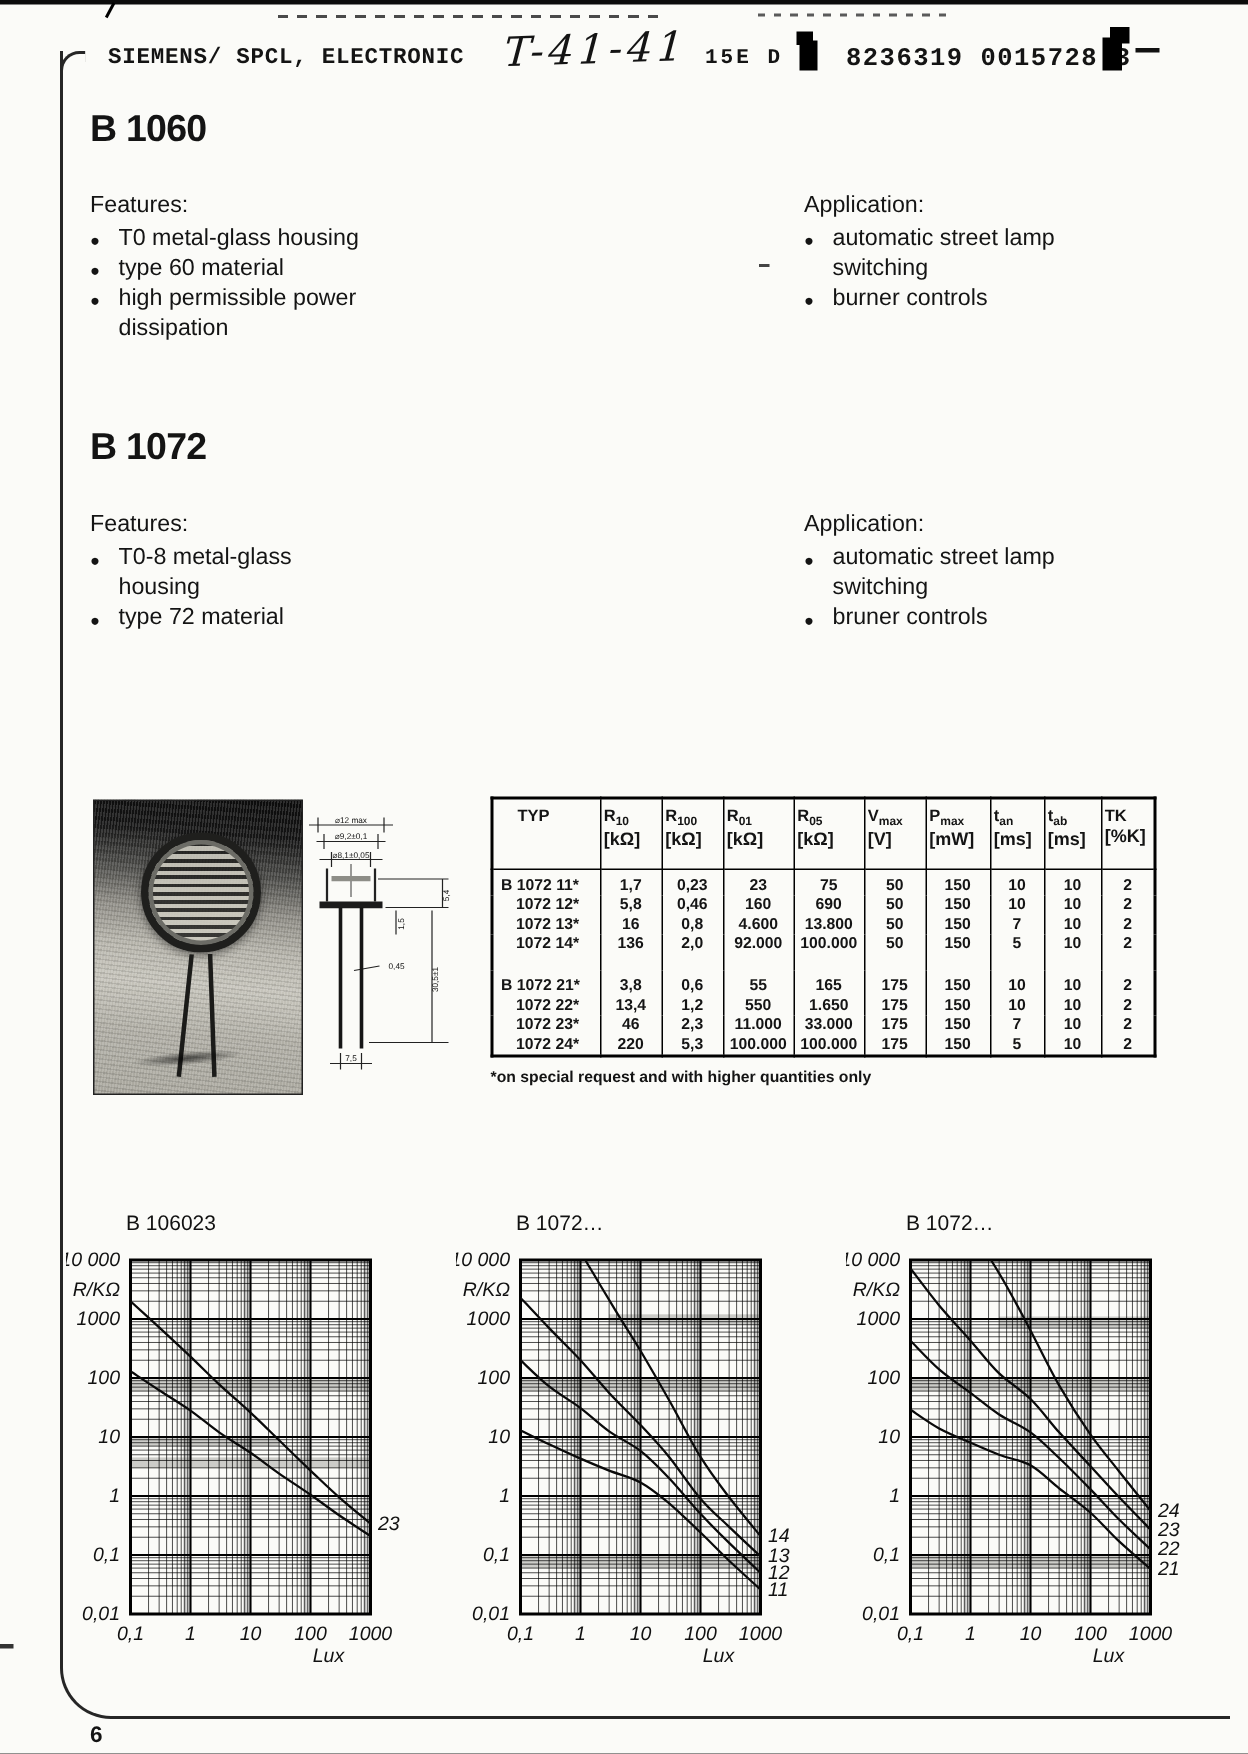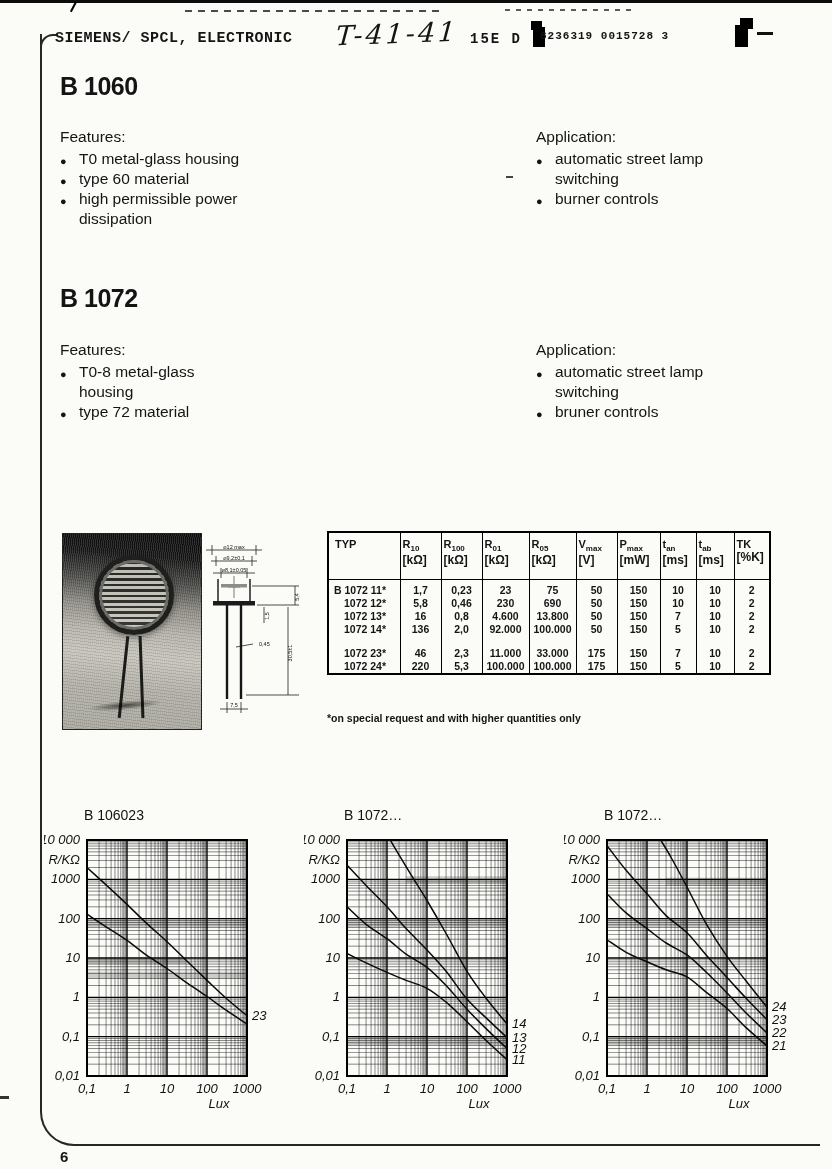--- a/index.html
+++ b/index.html
@@ -12,25 +12,25 @@
   .top-squiggle{left:72px;top:3px;width:7px;height:11px;border-left:2.5px solid #000;transform:rotate(28deg);}
   .blot1{left:531px;top:21px;width:11px;height:9px;background:#000;}
   .blot2{left:740px;top:18px;width:13px;height:11px;background:#000;}
   .dash-serial{left:757px;top:32px;width:16px;height:2.5px;background:#111;}
   .dash-left{left:0px;top:1096px;width:9px;height:3px;background:#333;}
   .dash-mid{left:506px;top:176px;width:7px;height:2px;background:#444;}
   
   .page-border{left:40px;top:34px;width:778px;height:1110px;border-left:2.5px solid #262626;border-bottom:2.5px solid #262626;border-bottom-left-radius:34px;}
   .page-border-hook{left:40px;top:34px;width:15px;height:16px;border-left:2.5px solid #262626;border-top:2.5px solid #262626;border-top-left-radius:13px;}
   
-  .vendor{left:55px;top:30px;font-family:"Liberation Mono",monospace;font-weight:700;font-size:15px;letter-spacing:.5px;}
+  .vendor{left:72px;top:30px;font-family:"Liberation Mono",monospace;font-weight:700;font-size:15px;letter-spacing:.5px;}
   .handwritten{left:336px;top:18px;font-family:"DejaVu Serif",serif;font-style:italic;font-size:27px;letter-spacing:3px;transform:rotate(-2deg) skewX(-6deg);}
   .doc-code{left:470px;top:31px;font-family:"Liberation Mono",monospace;font-weight:700;font-size:14px;letter-spacing:2px;}
   .bar1{left:533px;top:27px;width:12px;height:20px;background:#000;}
-  .serial{left:540px;top:30px;font-family:"Liberation Mono",monospace;font-weight:700;font-size:11px;letter-spacing:1px;text-align:center;}
+  .serial{left:564px;top:30px;font-family:"Liberation Mono",monospace;font-weight:700;font-size:17px;letter-spacing:1px;text-align:center;}
   .bar2{left:735px;top:25px;width:13px;height:22px;background:#000;}
   
   .model-title{font-size:25px;font-weight:700;letter-spacing:-.5px;}
   #title-b1060{left:60px;top:72px;}
   #title-b1072{left:60px;top:284px;}
   .block{width:230px;}
   .block-title{font-weight:400;font-size:15.5px;margin:0 0 3px 0;}
   .block ul{list-style:none;margin:0;padding:0;width:185px;}
   .block li{position:relative;padding-left:19px;font-size:15.5px;line-height:20px;}
   .block .bullet{position:absolute;left:0;top:2px;font-size:11px;}
@@ -50,21 +50,21 @@
      box-shadow:inset 0 0 0 3px #6c6c66,0 2px 6px rgba(0,0,0,.45);}
   .pr-leg{position:absolute;width:2.5px;height:82px;background:#1b1b19;top:103px;}
   .pr-leg.l1{left:60px;transform:rotate(6deg);}
   .pr-leg.l2{left:78px;transform:rotate(-2deg);}
   .pr-shadow{position:absolute;left:26px;top:168px;width:74px;height:9px;border-radius:50%;
      background:radial-gradient(closest-side,rgba(0,0,0,.6),rgba(0,0,0,0));transform:rotate(-5deg);}
   
   .spec-wrap{left:327px;top:531px;}
   table.spec{border-collapse:collapse;border:2px solid #000;table-layout:fixed;}
   table.spec th{border:1.6px solid #000;vertical-align:top;padding:5px 2px 3px 2px;font-size:11px;font-weight:700;height:38px;text-align:left;}
-  table.spec th.typ{text-align:left;padding-left:6px;margin-top:38px;}
+  table.spec th.typ{text-align:left;padding-left:16px;margin-top:38px;}
   table.spec th .unit{font-weight:700;font-size:12px;}
   table.spec sub{font-size:8px;}
   table.spec td{border-left:1.6px solid #000;border-right:1.6px solid #000;font-size:10.5px;font-weight:700;text-align:center;padding:0 1px;white-space:nowrap;}
   table.spec tr.first td{height:26px;border-bottom:1.6px solid #000;}
   table.spec tr.grow td{height:13px;line-height:13px;}
   table.spec tr.gstart td{padding-top:4px;}
   table.spec tr.spacer td{height:11px;}
   table.spec td.typ{text-align:left;padding-left:5px;}
   table.spec td.typ.indent{padding-left:15px;}
   .footnote{left:327px;top:712px;font-size:10.5px;font-weight:700;}
@@ -213,21 +213,21 @@
           <td>50</td>
           <td>150</td>
           <td>10</td>
           <td>10</td>
           <td>2</td>
         </tr>
         <tr class="grow">
           <td class="typ indent">1072 12*</td>
           <td>5,8</td>
           <td>0,46</td>
-          <td>230</td>
+          <td>160</td>
           <td>690</td>
           <td>50</td>
           <td>150</td>
           <td>10</td>
           <td>10</td>
           <td>2</td>
         </tr>
         <tr class="grow">
           <td class="typ indent">1072 13*</td>
           <td>16</td>
@@ -256,20 +256,44 @@
           <td class="typ"></td>
           <td></td>
           <td></td>
           <td></td>
           <td></td>
           <td></td>
           <td></td>
           <td></td>
           <td></td>
           <td></td>
+        </tr>
+        <tr class="grow gstart">
+          <td class="typ">B 1072 21*</td>
+          <td>3,8</td>
+          <td>0,6</td>
+          <td>55</td>
+          <td>165</td>
+          <td>175</td>
+          <td>150</td>
+          <td>10</td>
+          <td>10</td>
+          <td>2</td>
+        </tr>
+        <tr class="grow">
+          <td class="typ indent">1072 22*</td>
+          <td>13,4</td>
+          <td>1,2</td>
+          <td>550</td>
+          <td>1.650</td>
+          <td>175</td>
+          <td>150</td>
+          <td>10</td>
+          <td>10</td>
+          <td>2</td>
         </tr>
         <tr class="grow">
           <td class="typ indent">1072 23*</td>
           <td>46</td>
           <td>2,3</td>
           <td>11.000</td>
           <td>33.000</td>
           <td>175</td>
           <td>150</td>
           <td>7</td>

